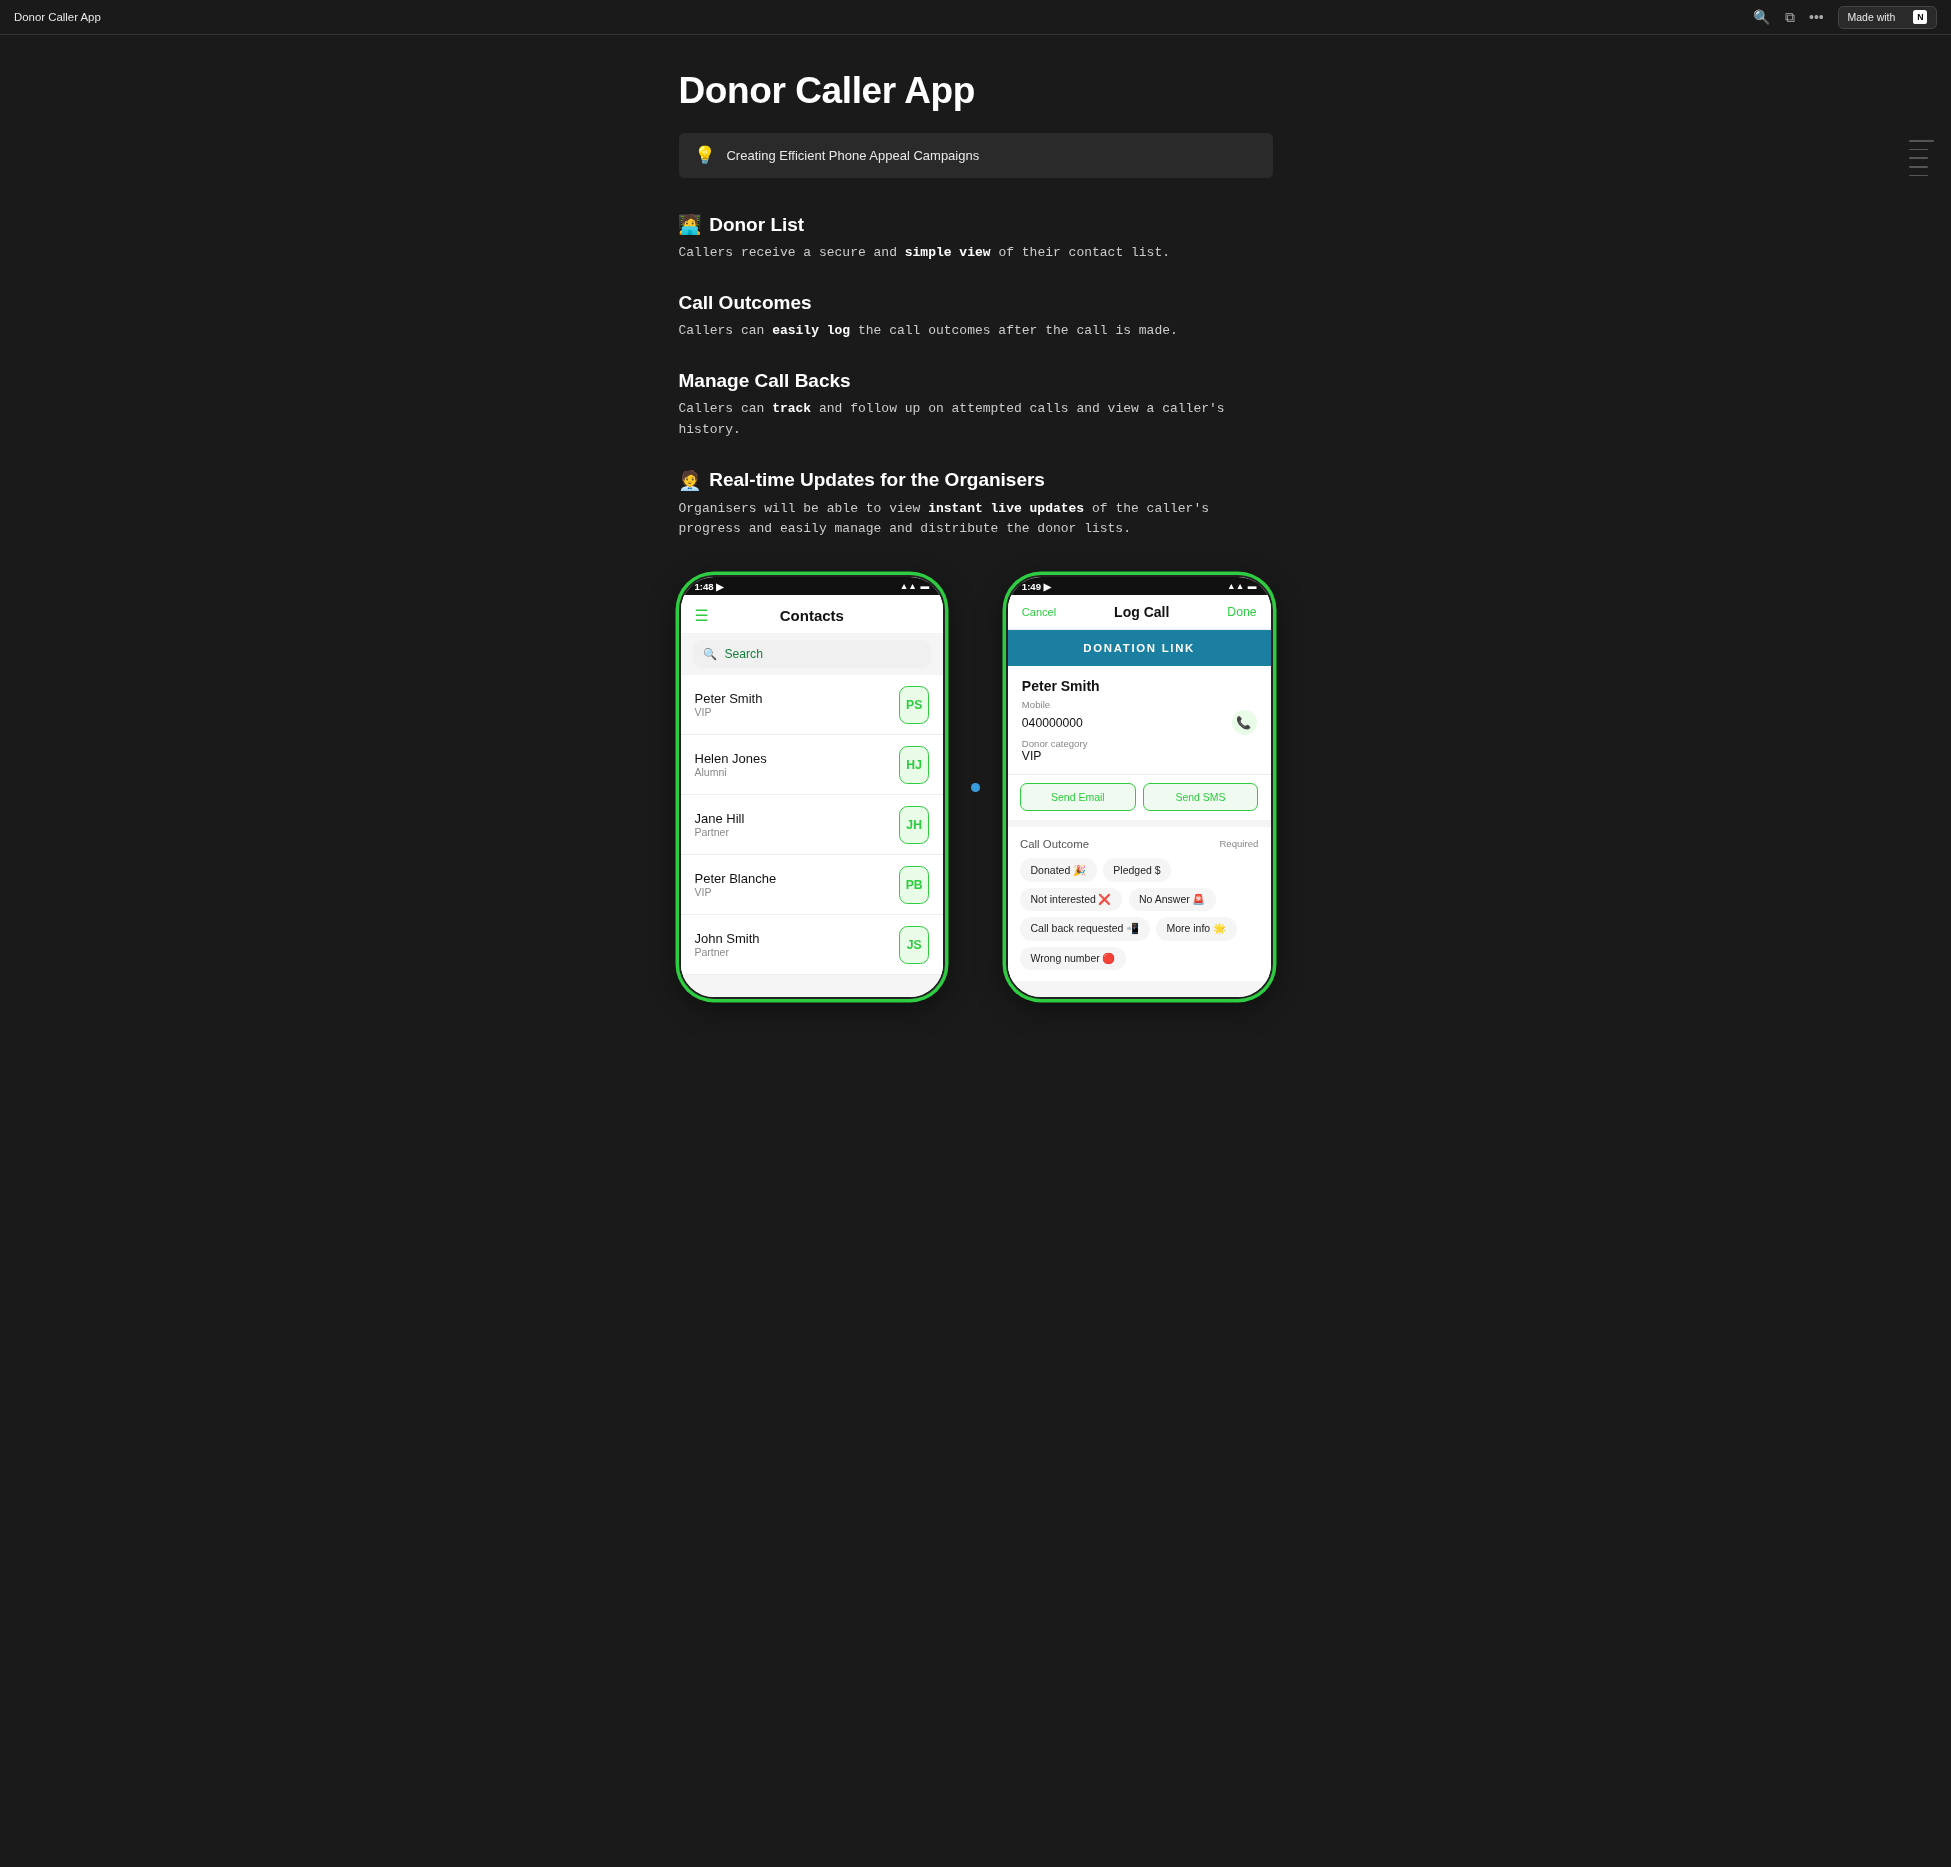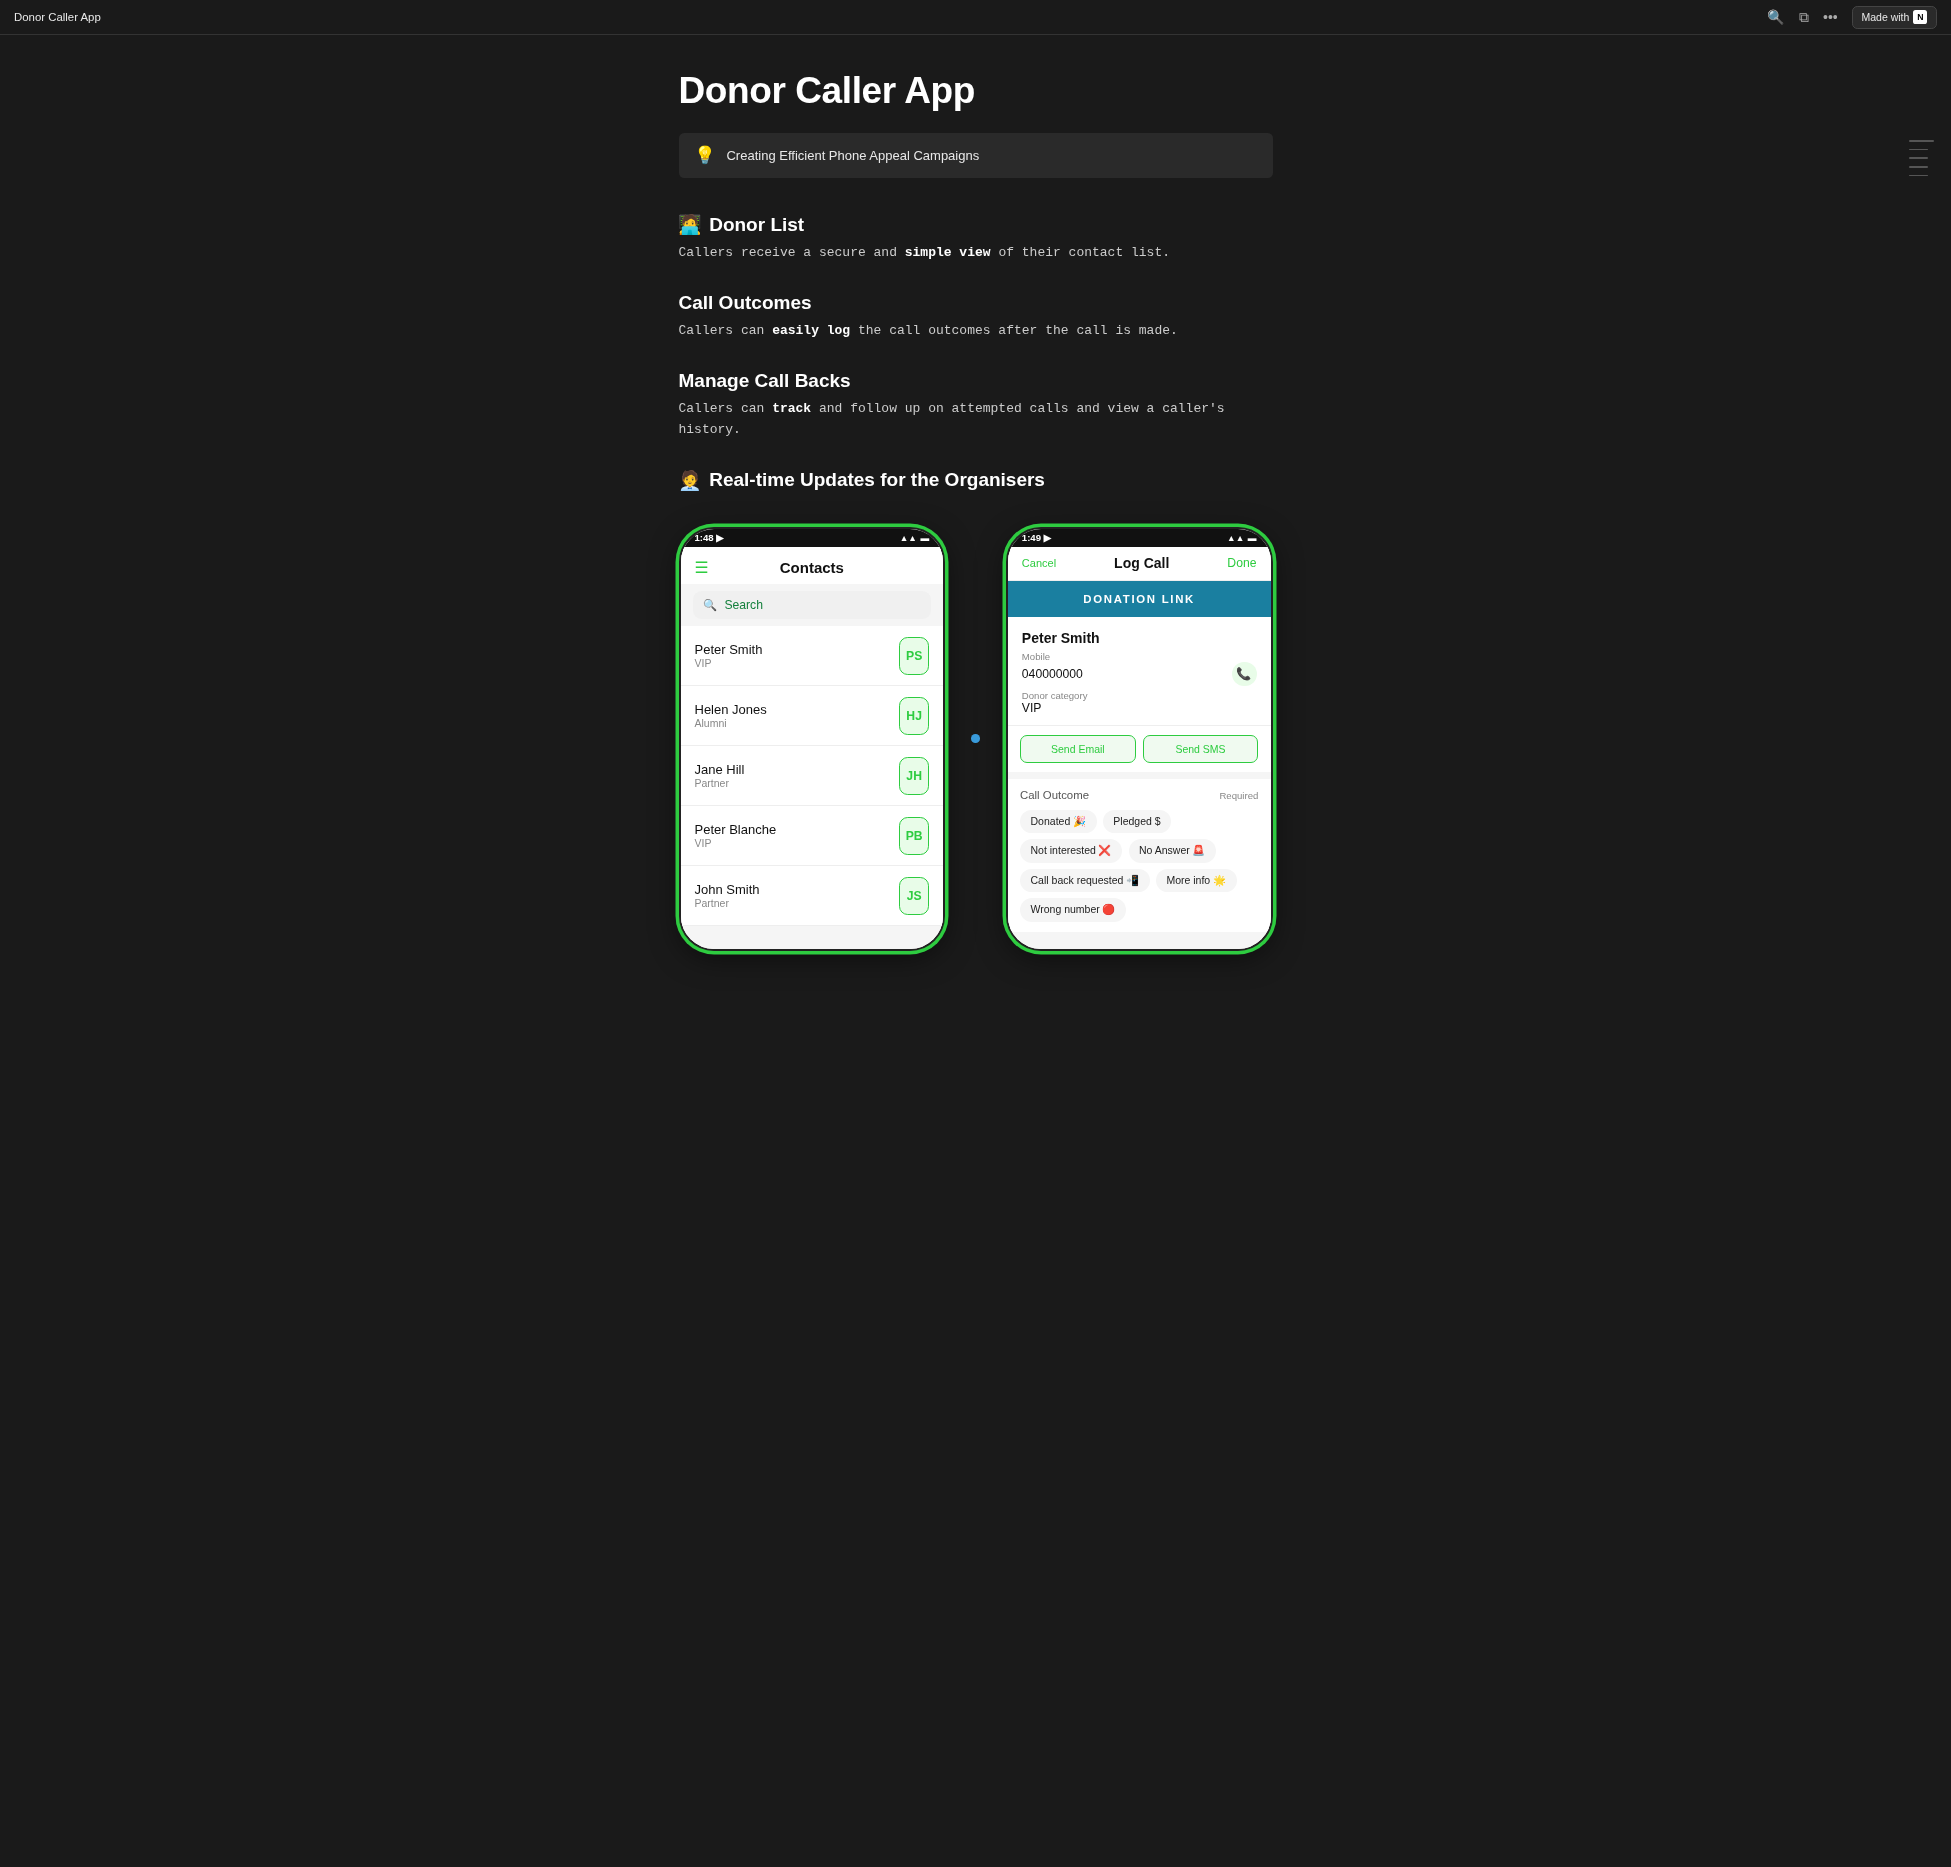--- a/index.html
+++ b/index.html
@@ -36,21 +36,21 @@
     }
     .made-with-badge {
       background: #2a2a2a;
       border: 0.9px solid #444;
       border-radius: 5.2px;
       padding: 3.5px 8.7px;
       font-size: 10.5px;
       color: #e8e8e8;
       display: flex;
       align-items: center;
-      gap: 4px;
+      gap: 18px;
       cursor: pointer;
     }
     .notion-n {
       background: #fff;
       color: #000;
       font-size: 8.7px;
       font-weight: bold;
       border-radius: 2.6px;
       width: 14px;
       height: 14px;
@@ -438,20 +438,23 @@
 
   <h2 class="section-title">Manage Call Backs</h2>
   <p class="section-body">
     Callers can <b>track</b> and follow up on attempted calls and view a caller's history.
   </p>
 
   <h2 class="section-title has-emoji">
     <span>🧑‍💼</span>
     <span>Real-time Updates for the Organisers</span>
   </h2>
+  <p class="section-body">
+    Organisers will be able to view <b>instant live updates</b> of the caller's progress and easily manage and distribute the donor lists.
+  </p>
 
   <div class="phones-row">
 
     <div class="phone-mockup">
       <div class="phone-notch-bar">
         <span class="phone-time">1:48 ▶</span>
         <div class="phone-status-icons">
           <span class="status-icon">▲▲</span>
           <span class="status-icon">▬</span>
         </div>

